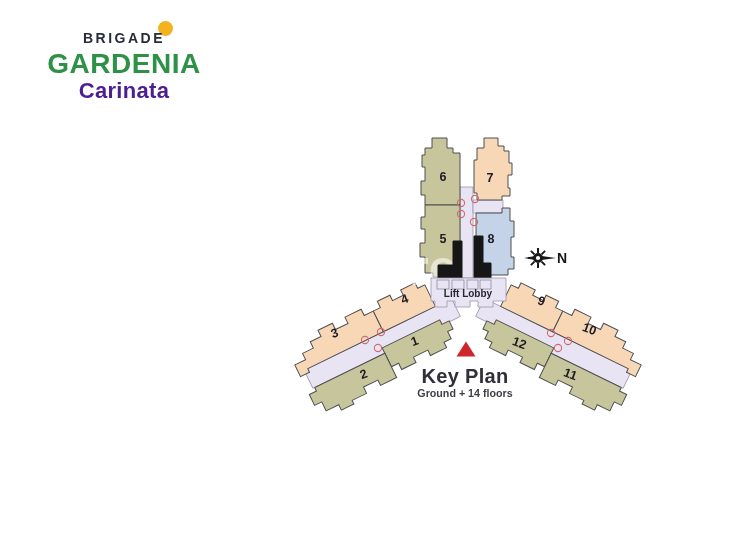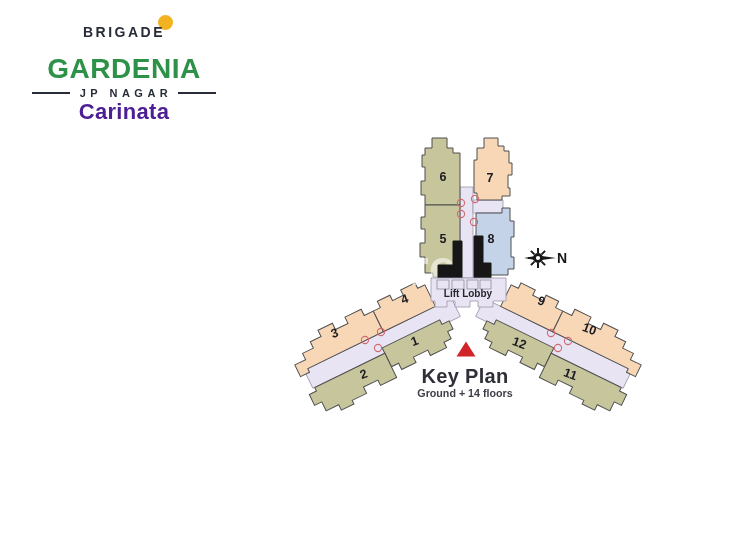--- a/index.html
+++ b/index.html
@@ -3,27 +3,27 @@
 <meta charset="utf-8">
 <style>
   html,body{margin:0;padding:0;}
   body{
     width:755px;height:534px;position:relative;overflow:hidden;
     background:#ffffff;
     font-family:"Liberation Sans", sans-serif;
   }
   
   .logo{position:absolute;left:18px;top:16px;width:212px;text-align:center;}
-  .brigade-wrap{position:relative;display:inline-block;margin-top:7px;}
+  .brigade-wrap{position:relative;display:inline-block;margin-top:13px;}
   .dot{position:absolute;right:-8px;top:-8px;width:15px;height:15px;border-radius:50%;
        background:var(--yellow);z-index:0;}
   .brigade{position:relative;z-index:1;font-size:14px;font-weight:bold;
            letter-spacing:2.5px;color:var(--navy);}
   .gardenia{font-size:28px;font-weight:bold;letter-spacing:.5px;color:var(--green);
-            line-height:1.05;margin-top:13px;}
+            line-height:1.05;margin-top:2px;}
   .jp-row{display:flex;align-items:center;justify-content:center;gap:6px;margin-top:4px;}
   .jp-rule{width:38px;height:2px;background:var(--navy);}
   .jp-text{font-size:11px;font-weight:bold;letter-spacing:4.5px;color:var(--navy);
            white-space:nowrap;padding-left:4px;}
   .block-title{font-size:22px;font-weight:bold;color:#4c1d95;letter-spacing:.3px;}
   .block-sub{font-size:22px;font-weight:bold;color:#20242c;line-height:1.25;}
   
   .plan{position:absolute;left:281px;top:115px;}
   .olive{fill:var(--olive);stroke:var(--outline);stroke-width:1;stroke-linejoin:miter;}
   .peach{fill:var(--peach);stroke:var(--outline);stroke-width:1;stroke-linejoin:miter;}
@@ -47,25 +47,20 @@
 </style>
 </head>
 <body>
 
 <div class="logo">
   <div class="brigade-wrap">
     <span class="dot"></span>
     <span class="brigade">BRIGADE</span>
   </div>
   <div class="gardenia">GARDENIA</div>
-  <div class="jp-row">
-    <span class="jp-rule"></span>
-    <span class="jp-text">JP NAGAR</span>
-    <span class="jp-rule"></span>
-  </div>
   <div class="block-title">Carinata</div>
 </div>
 
 <svg class="plan" width="390" height="330" viewBox="0 0 390 330">
 
   <defs>
 
     <g id="wing-shapes">
       <path class="lav" d="M 14,-16 L -150,-16 L -150,4 L 14,4 Z"></path>
       <path class="peach" d="M -4,-16 L -4,-40 L -12,-40 L -12,-46 L -28,-46 L -28,-40 L -40,-40 L -40,-46 L -54,-46 L -54,-39 L -62,-39 L -62,-16 Z"></path>

